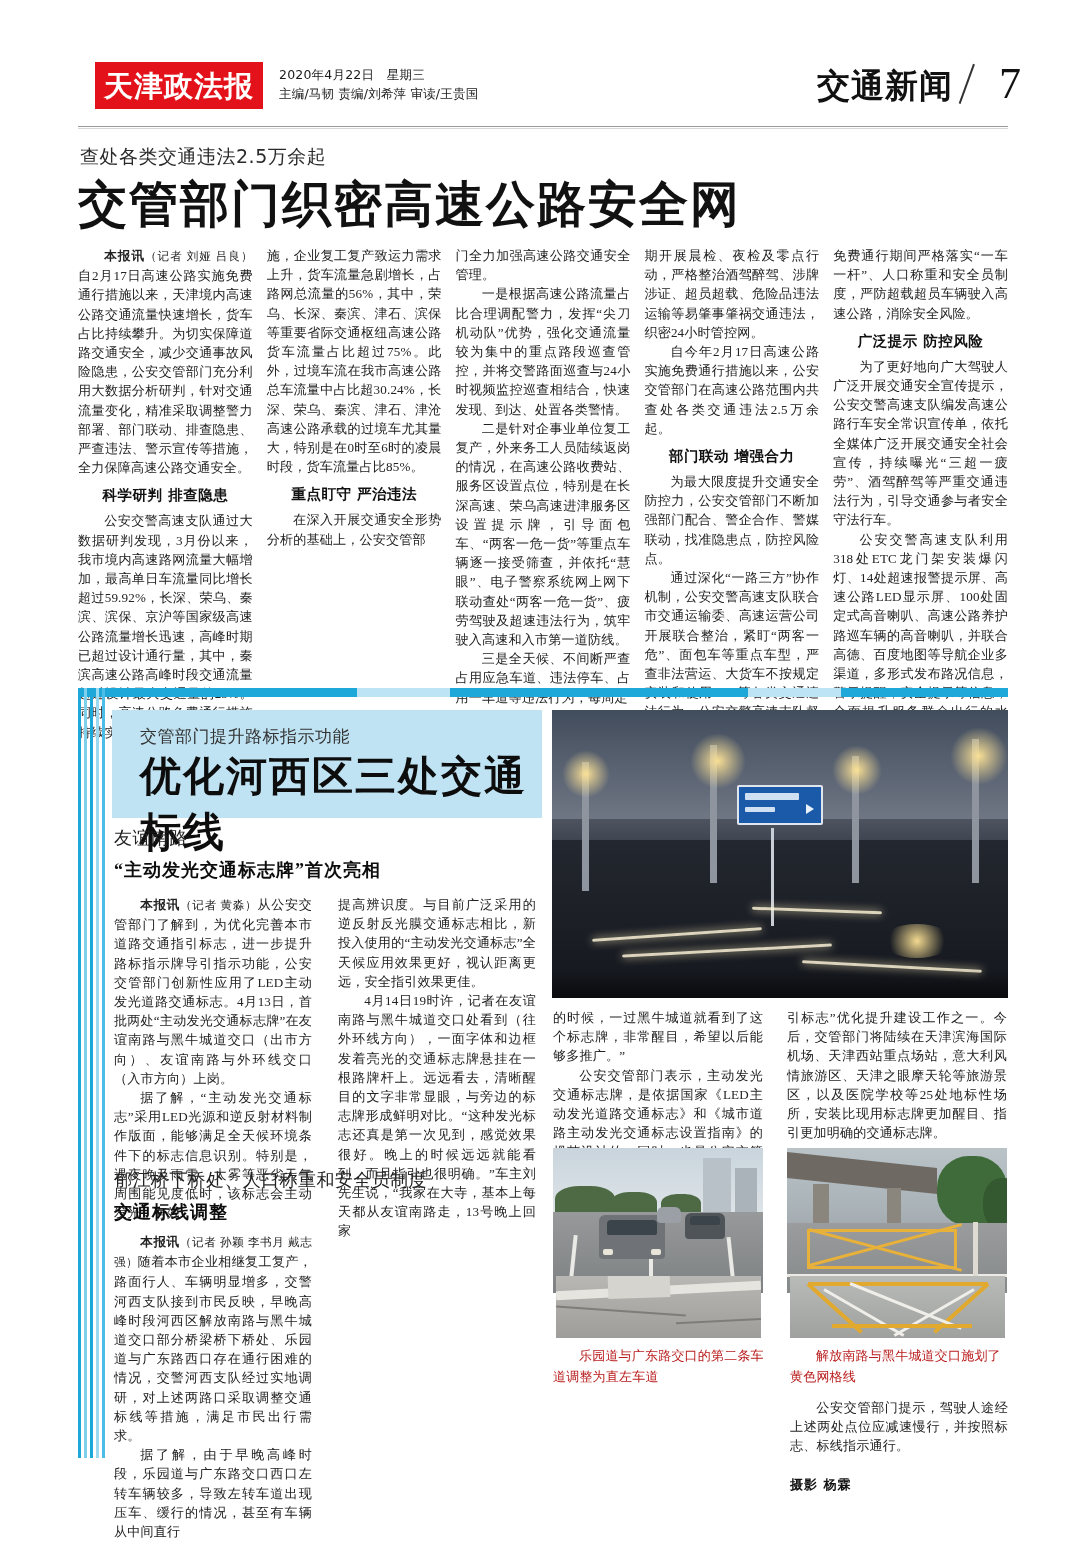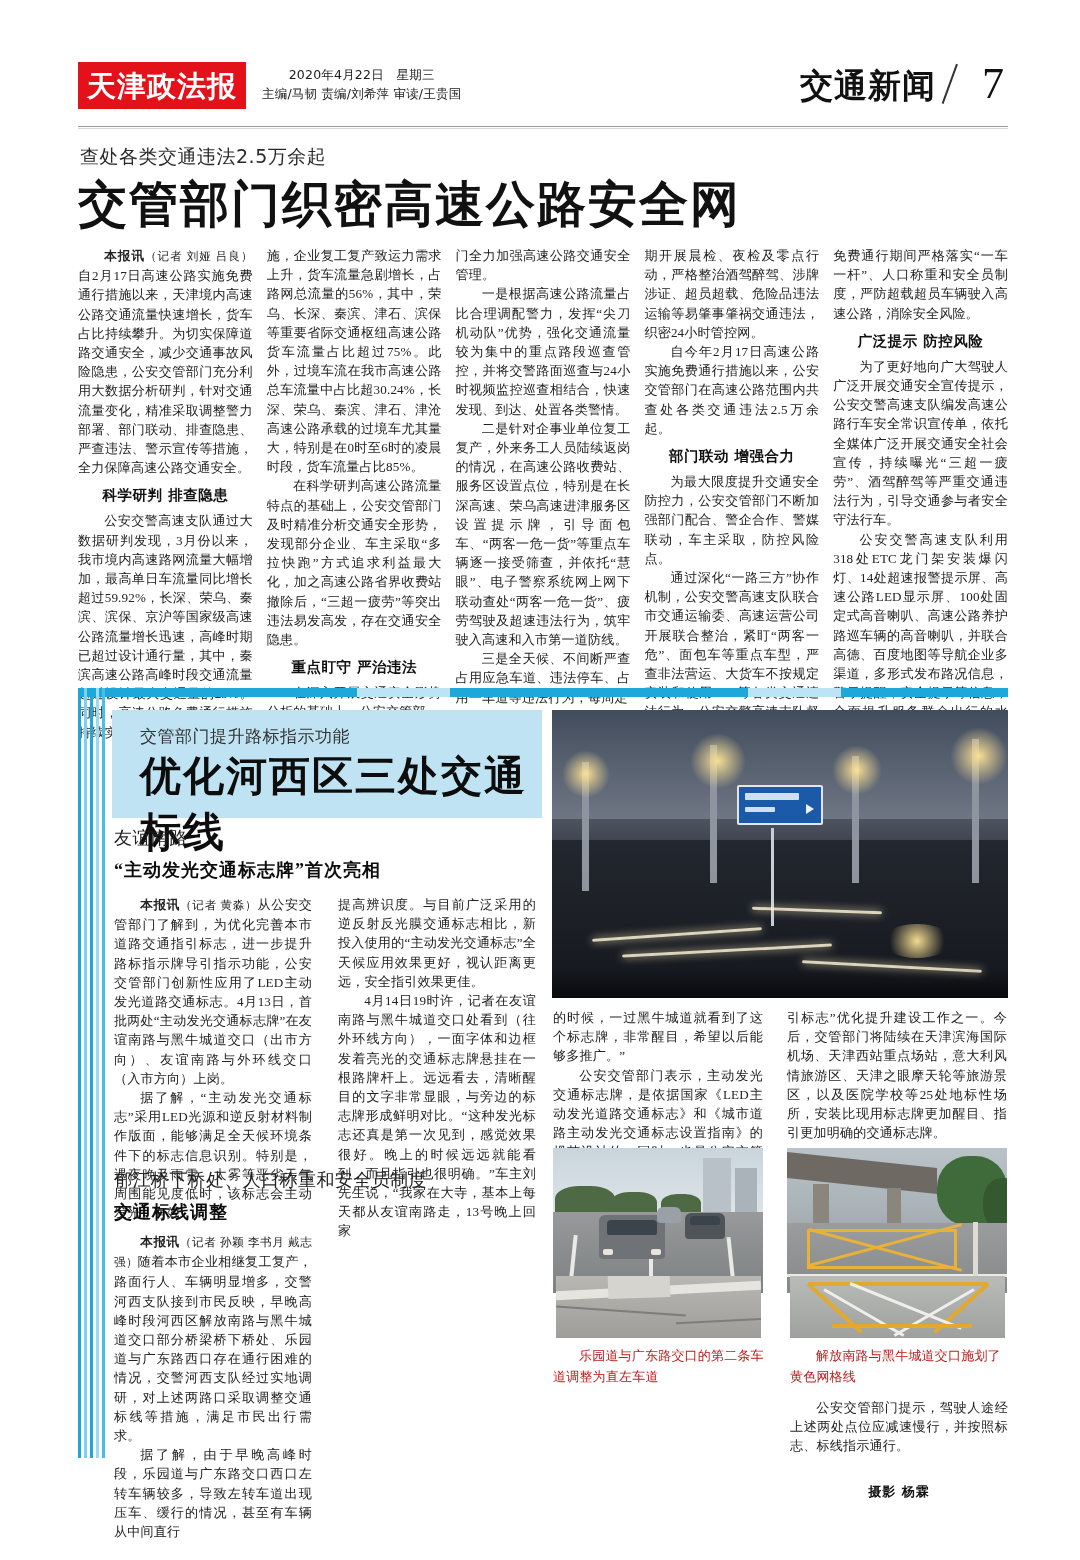--- a/index.html
+++ b/index.html
@@ -7,22 +7,22 @@
   html, body {
     width: 1080px; height: 1560px;
     background: #ffffff;
     font-family: "Liberation Serif", "DejaVu Serif", serif;
     overflow: hidden;
   }
   .page { position: relative; width: 1080px; height: 1560px; padding: 0; }
 
   
   .masthead {
-    position: absolute; left: 78px; top: 62px; width: 930px; height: 64px;
-    display: flex; align-items: flex-start; text-align: center;
+    position: absolute; left: 95px; top: 62px; width: 930px; height: 64px;
+    display: flex; align-items: flex-start;
   }
   .logo-box {
     background: #e3121a; color: #fff;
     font-family: "DejaVu Sans", sans-serif;
     font-weight: bold; font-size: 29px; line-height: 42px;
     letter-spacing: 1px;
     padding: 3px 9px 4px 9px;
     height: 47px;
     white-space: nowrap;
   }
@@ -226,37 +226,36 @@
   <div class="lead-cols">
 
     <div class="lead-col">
       <p class="indent"><span class="byline-strong">本报讯</span><span class="byline-small">（记者 刘娅 吕良）</span><span>自2月17日高速公路实施免费通行措施以来，天津境内高速公路交通流量快速增长，货车占比持续攀升。为切实保障道路交通安全，减少交通事故风险隐患，公安交管部门充分利用大数据分析研判，针对交通流量变化，精准采取调整警力部署、部门联动、排查隐患、严查违法、警示宣传等措施，全力保障高速公路交通安全。</span></p>
       <h3>科学研判 排查隐患</h3>
       <p class="indent">公安交警高速支队通过大数据研判发现，3月份以来，我市境内高速路网流量大幅增加，最高单日车流量同比增长超过59.92%，长深、荣乌、秦滨、滨保、京沪等国家级高速公路流量增长迅速，高峰时期已超过设计通行量，其中，秦滨高速公路高峰时段交通流量超过设计最大交通量的25%。同时，高速公路免费通行措施持续实</p>
     </div>
 
     <div class="lead-col">
       <p>施，企业复工复产致运力需求上升，货车流量急剧增长，占路网总流量的56%，其中，荣乌、长深、秦滨、津石、滨保等重要省际交通枢纽高速公路货车流量占比超过75%。此外，过境车流在我市高速公路总车流量中占比超30.24%，长深、荣乌、秦滨、津石、津沧高速公路承载的过境车尤其量大，特别是在0时至6时的凌晨时段，货车流量占比85%。</p>
-      <p class="indent">在科学研判高速公路流量特点的基础上，公安交管部门及时精准分析交通安全形势，发现部分企业、车主采取“多拉快跑”方式追求利益最大化，加之高速公路省界收费站撤除后，“三超一疲劳”等突出违法易发高发，存在交通安全隐患。</p>
       <h3>重点盯守 严治违法</h3>
       <p class="indent">在深入开展交通安全形势分析的基础上，公安交管部</p>
     </div>
 
     <div class="lead-col">
       <p>门全力加强高速公路交通安全管理。</p>
       <p class="indent">一是根据高速公路流量占比合理调配警力，发挥“尖刀机动队”优势，强化交通流量较为集中的重点路段巡查管控，并将交警路面巡查与24小时视频监控巡查相结合，快速发现、到达、处置各类警情。</p>
       <p class="indent">二是针对企事业单位复工复产，外来务工人员陆续返岗的情况，在高速公路收费站、服务区设置点位，特别是在长深高速、荣乌高速进津服务区设置提示牌，引导面包车、“两客一危一货”等重点车辆逐一接受筛查，并依托“慧眼”、电子警察系统网上网下联动查处“两客一危一货”、疲劳驾驶及超速违法行为，筑牢驶入高速和入市第一道防线。</p>
       <p class="indent">三是全天候、不间断严查占用应急车道、违法停车、占用一车道等违法行为，每周定</p>
     </div>
 
     <div class="lead-col">
       <p>期开展晨检、夜检及零点行动，严格整治酒驾醉驾、涉牌涉证、超员超载、危险品违法运输等易肇事肇祸交通违法，织密24小时管控网。</p>
       <p class="indent">自今年2月17日高速公路实施免费通行措施以来，公安交管部门在高速公路范围内共查处各类交通违法2.5万余起。</p>
       <h3>部门联动 增强合力</h3>
-      <p class="indent">为最大限度提升交通安全防控力，公安交管部门不断加强部门配合、警企合作、警媒联动，车主采取，防控风险点。</p>
+      <p class="indent">为最大限度提升交通安全防控力，公安交管部门不断加强部门配合、警企合作、警媒联动，找准隐患点，防控风险点。</p>
       <p class="indent">通过深化“一路三方”协作机制，公安交警高速支队联合市交通运输委、高速运营公司开展联合整治，紧盯“两客一危”、面包车等重点车型，严查非法营运、大货车不按规定安装和使用GPS等各类交通违法行为。公安交警高速支队督促运营公司在高速公路</p>
     </div>
 
     <div class="lead-col">
       <p>免费通行期间严格落实“一车一杆”、人口称重和安全员制度，严防超载超员车辆驶入高速公路，消除安全风险。</p>
       <h3>广泛提示 防控风险</h3>
       <p class="indent">为了更好地向广大驾驶人广泛开展交通安全宣传提示，公安交警高速支队编发高速公路行车安全常识宣传单，依托全媒体广泛开展交通安全社会宣传，持续曝光“三超一疲劳”、酒驾醉驾等严重交通违法行为，引导交通参与者安全守法行车。</p>
       <p class="indent">公安交警高速支队利用318处ETC龙门架安装爆闪灯、14处超速报警提示屏、高速公路LED显示屏、100处固定式高音喇叭、高速公路养护路巡车辆的高音喇叭，并联合高德、百度地图等导航企业多渠道，多形式发布路况信息，警示提醒，安全提示等信息，全面提升服务群众出行的水平。</p>
     </div>
   </div>
@@ -399,16 +398,16 @@
     <div class="wl" style="left:184px;top:12px;width:92px;transform:rotate(150deg);"></div>
     <div class="wl" style="left:60px;top:6px;width:120px;transform:rotate(22deg);"></div>
     <div class="yl" style="left:42px;top:48px;width:140px;"></div>
   </div>
 
   <div class="caption" style="left:553px; top:1345px; width:212px; text-indent:2em;">乐园道与广东路交口的第二条车道调整为直左车道</div>
   <div class="caption" style="left:790px; top:1345px; width:218px; text-indent:2em;">解放南路与黑牛城道交口施划了黄色网格线</div>
 
   <div class="article" style="position:absolute; left:790px; top:1398px; width:218px;">
     <p class="indent">公安交管部门提示，驾驶人途经上述两处点位应减速慢行，并按照标志、标线指示通行。</p>
-    <div class="credit" style="position:relative; text-align:center; margin-top:27px;">摄影 杨霖</div>
+    <div class="credit" style="position:relative; text-align:left; margin-top:20px;">摄影 杨霖</div>
   </div>
 
 </div>
 
 </body></html>

